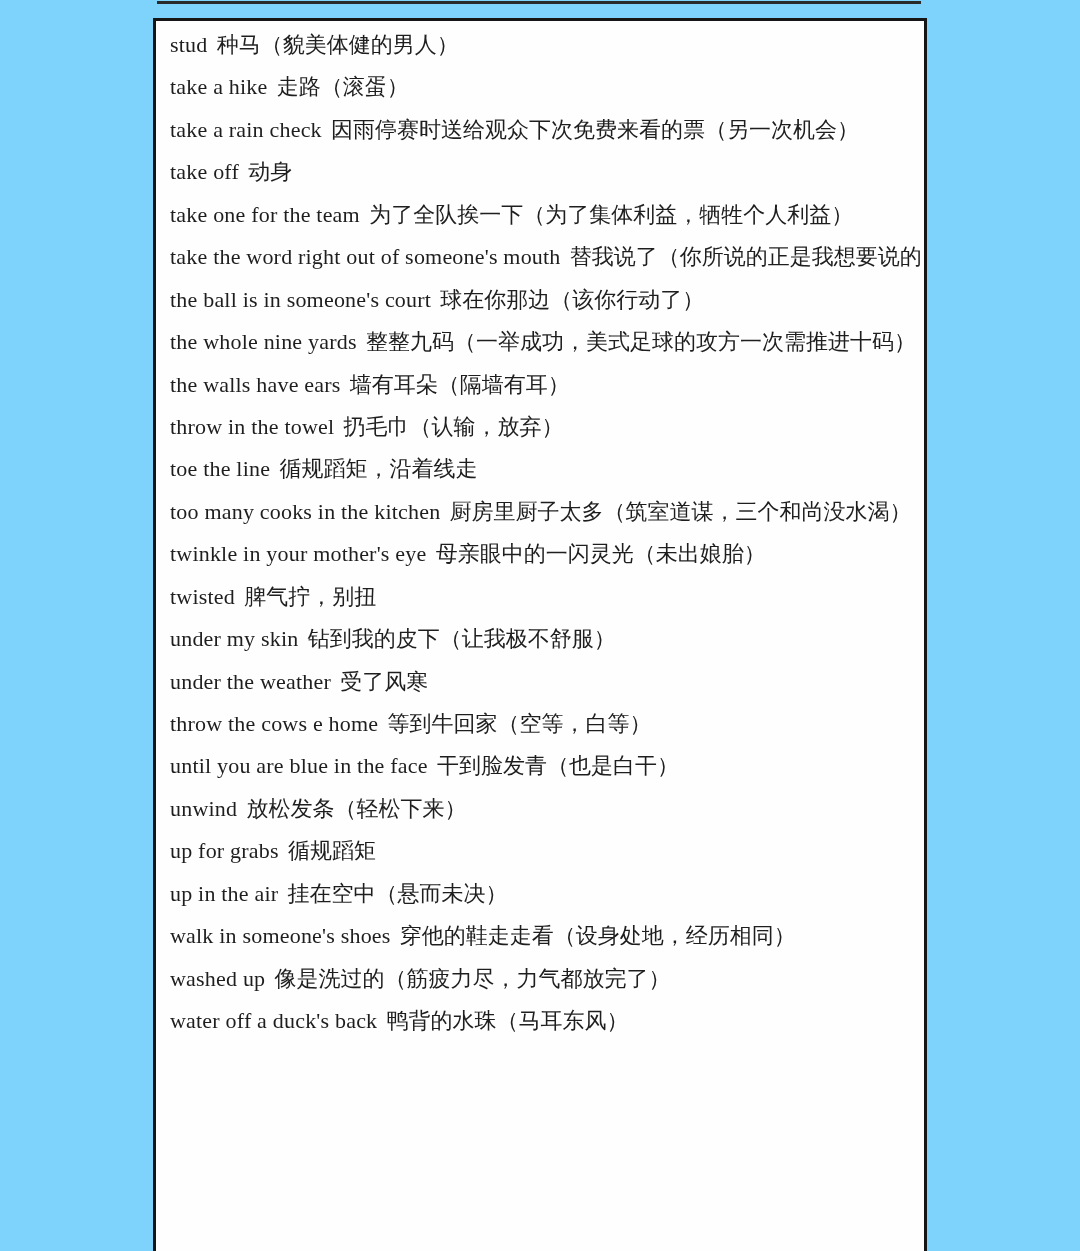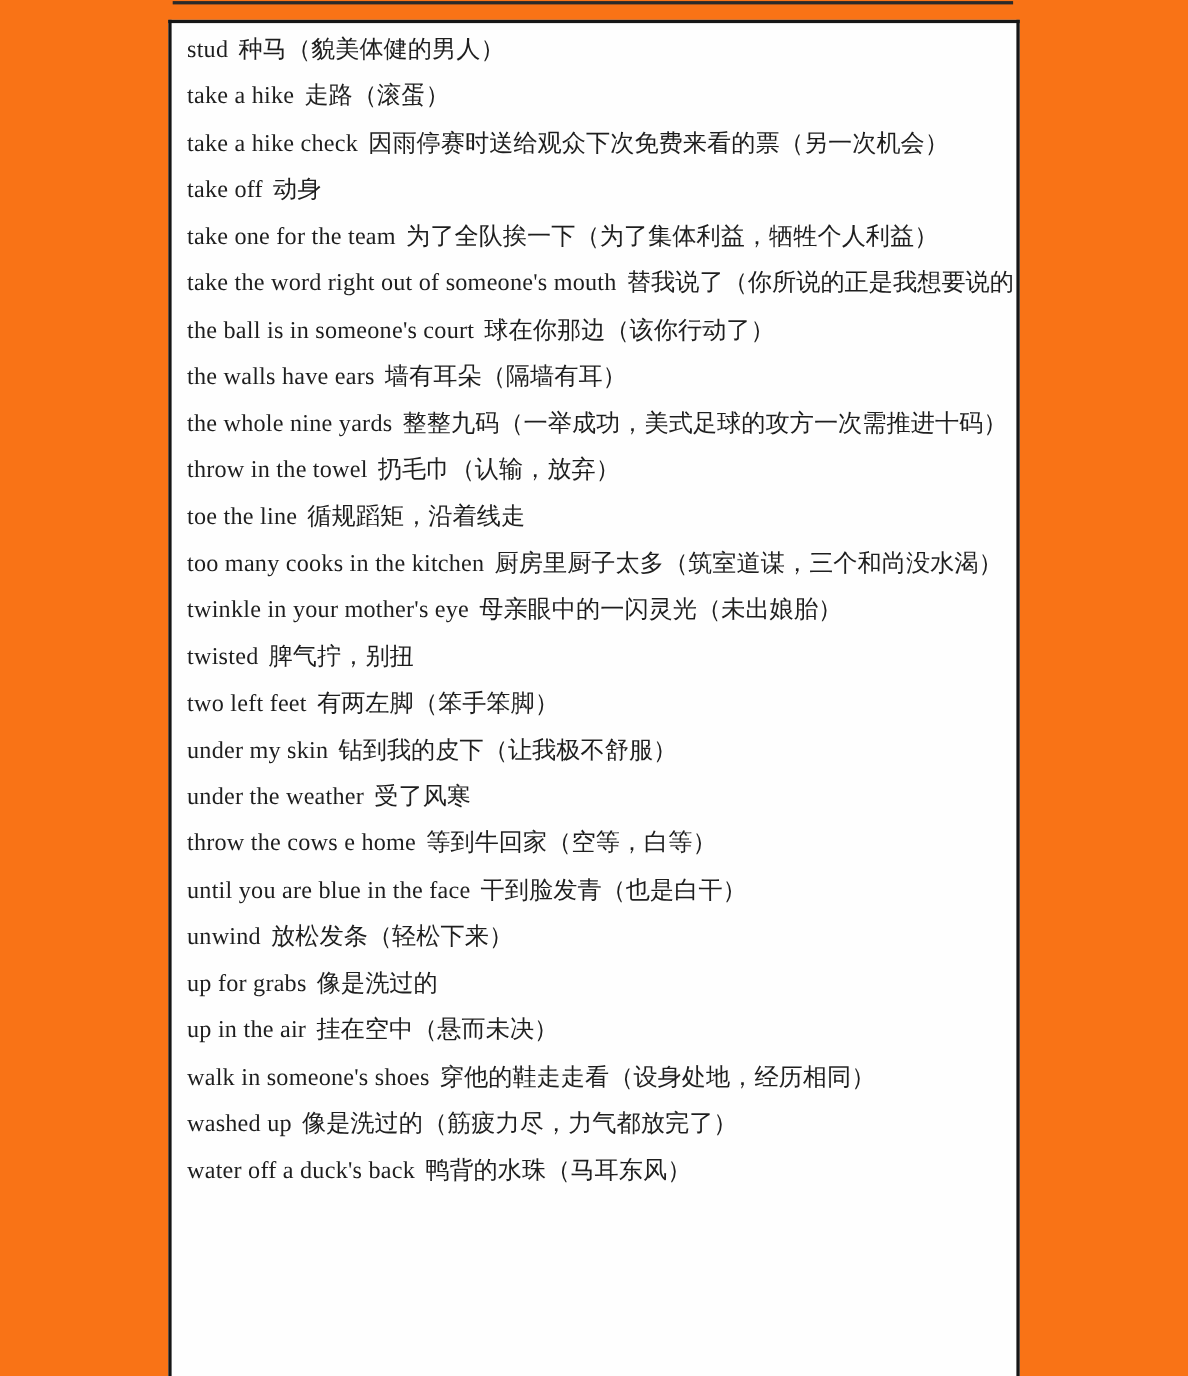--- a/index.html
+++ b/index.html
@@ -7,21 +7,21 @@
     padding: 0;
     width: 1080px;
     height: 1251px;
     overflow: hidden;
     background: #fdfdfd;
   }
   .page {
     position: relative;
     width: 1080px;
     height: 1251px;
-    background: #f97316;
+    background: #7dd3fc;
     font-family: "Liberation Serif", "DejaVu Serif", serif;
   }
   .top-rule {
     position: absolute;
     top: 1px;
     left: 157px;
     width: 764px;
     height: 3px;
     background: #2a2a2a;
   }
@@ -59,59 +59,58 @@
 
 <div class="page">
   <div class="top-rule"></div>
   <div class="frame">
     <div class="list" id="idiom-list">
   <div class="row"><span class="en">stud</span><span class="zh">种马（貌美体健的男人）</span></div>
 
 
   <div class="row"><span class="en">take a hike</span><span class="zh">走路（滚蛋）</span></div>
 
-  <div class="row"><span class="en">take a hike check</span><span class="zh">因雨停赛时送给观众下次免费来看的票（另一次机会）</span></div>
+  <div class="row"><span class="en">take a rain check</span><span class="zh">因雨停赛时送给观众下次免费来看的票（另一次机会）</span></div>
 
   <div class="row"><span class="en">take off</span><span class="zh">动身</span></div>
 
   <div class="row"><span class="en">take one for the team</span><span class="zh">为了全队挨一下（为了集体利益，牺牲个人利益）</span></div>
 
   <div class="row"><span class="en">take the word right out of someone's mouth</span><span class="zh">替我说了（你所说的正是我想要说的）</span></div>
 
   <div class="row"><span class="en">the ball is in someone's court</span><span class="zh">球在你那边（该你行动了）</span></div>
 
+  <div class="row"><span class="en">the whole nine yards</span><span class="zh">整整九码（一举成功，美式足球的攻方一次需推进十码）</span></div>
+
   <div class="row"><span class="en">the walls have ears</span><span class="zh">墙有耳朵（隔墙有耳）</span></div>
-
-  <div class="row"><span class="en">the whole nine yards</span><span class="zh">整整九码（一举成功，美式足球的攻方一次需推进十码）</span></div>
 
   <div class="row"><span class="en">throw in the towel</span><span class="zh">扔毛巾（认输，放弃）</span></div>
 
 
   <div class="row"><span class="en">toe the line</span><span class="zh">循规蹈矩，沿着线走</span></div>
 
 
   <div class="row"><span class="en">too many cooks in the kitchen</span><span class="zh">厨房里厨子太多（筑室道谋，三个和尚没水渴）</span></div>
 
   <div class="row"><span class="en">twinkle in your mother's eye</span><span class="zh">母亲眼中的一闪灵光（未出娘胎）</span></div>
 
   <div class="row"><span class="en">twisted</span><span class="zh">脾气拧，别扭</span></div>
 
-  <div class="row"><span class="en">two left feet</span><span class="zh">有两左脚（笨手笨脚）</span></div>
 
   <div class="row"><span class="en">under my skin</span><span class="zh">钻到我的皮下（让我极不舒服）</span></div>
 
   <div class="row"><span class="en">under the weather</span><span class="zh">受了风寒</span></div>
 
   <div class="row"><span class="en">throw the cows e home</span><span class="zh">等到牛回家（空等，白等）</span></div>
 
   <div class="row"><span class="en">until you are blue in the face</span><span class="zh">干到脸发青（也是白干）</span></div>
 
   <div class="row"><span class="en">unwind</span><span class="zh">放松发条（轻松下来）</span></div>
 
-  <div class="row"><span class="en">up for grabs</span><span class="zh">像是洗过的</span></div>
+  <div class="row"><span class="en">up for grabs</span><span class="zh">循规蹈矩</span></div>
 
   <div class="row"><span class="en">up in the air</span><span class="zh">挂在空中（悬而未决）</span></div>
 
   <div class="row"><span class="en">walk in someone's shoes</span><span class="zh">穿他的鞋走走看（设身处地，经历相同）</span></div>
 
 
   <div class="row"><span class="en">washed up</span><span class="zh">像是洗过的（筋疲力尽，力气都放完了）</span></div>
 
   <div class="row"><span class="en">water off a duck's back</span><span class="zh">鸭背的水珠（马耳东风）</span></div>
 </div>

